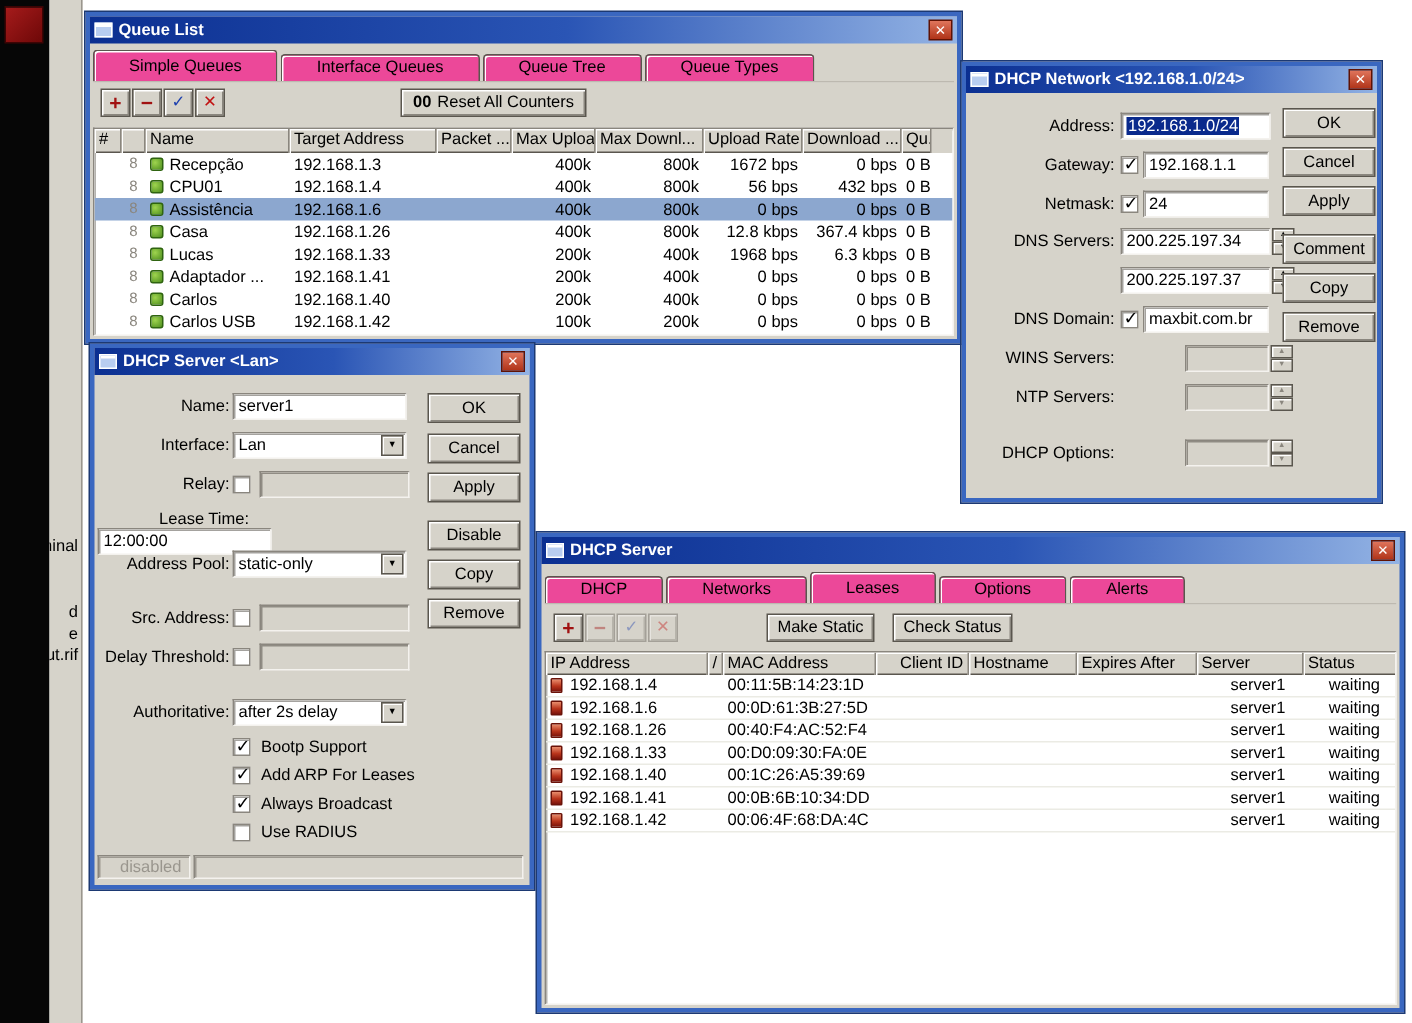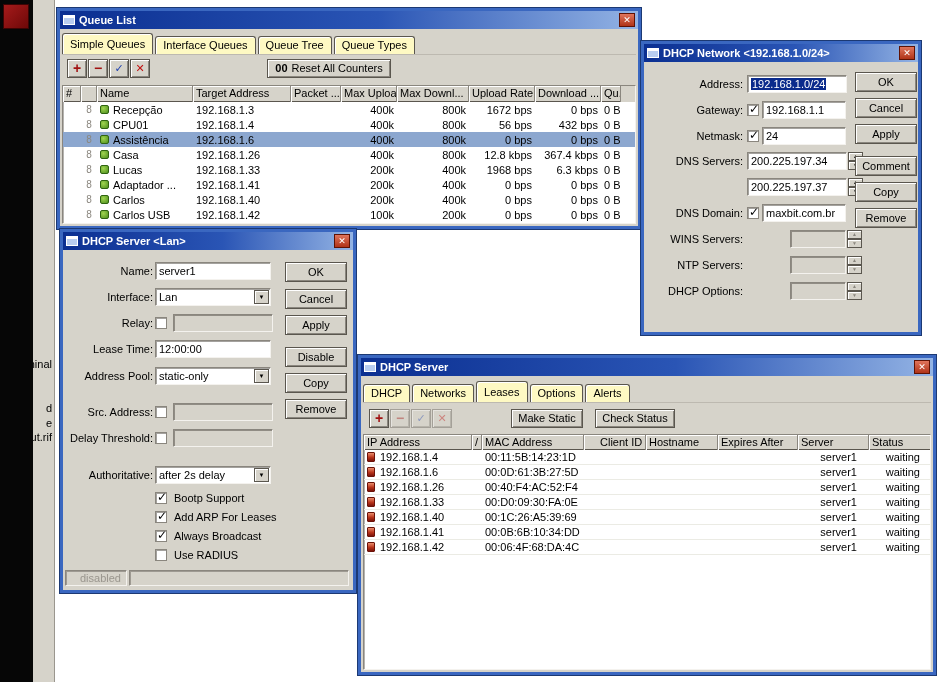--- a/index.html
+++ b/index.html
@@ -42,21 +42,21 @@
       text-align:center;line-height:16px;font-weight:bold;}
   .tbtn.add,.tbtn.rem{color:#a11212;font-size:14px;}
   .tbtn.ok{color:#1c3fae;font-size:11px;}
   .tbtn.no{color:#c11212;font-size:11px;}
   .faded{opacity:.4;}
   .oo{font-weight:bold;margin-right:4px;}
   .btn-reset{left:95px;top:48px;width:106px;height:19px;line-height:17px;margin-top:41px;}
   .btn-reset-all{left:207px;top:48px;width:124px;height:19px;line-height:17px;}
 
   .tabs{position:absolute;display:flex;align-items:flex-end;height:21px;}
-  .tab{height:18px;line-height:17px;padding:0 7px;background:#fef9c3;border:1px solid #5a564e;
+  .tab{height:18px;line-height:17px;padding:0 23px;background:#ec4899;border:1px solid #5a564e;
       border-bottom:none;border-radius:3px 3px 0 0;box-shadow:inset 1px 1px 0 #fff;
       margin-right:2px;white-space:nowrap;}
   .tab.active{height:21px;line-height:20px;z-index:2;}
   .groupline{position:absolute;height:1px;background:#f4f2ee;border-bottom:1px solid #bdb9b0;}
   .tabs-queue{left:2px;top:22px;} .gl-queue{left:2px;right:2px;top:43px;}
   .tabs-dhcp{left:2px;top:23px;}  .gl-dhcp{left:2px;right:2px;top:44px;}
 
   
   .tablebox{position:absolute;background:#fff;border:1px solid #8a867e;
       border-right-color:#f4f2ee;border-bottom-color:#f4f2ee;
@@ -111,28 +111,28 @@
   .spin span{flex:1;background:#d6d3ca;border:1px solid #5a564e;box-shadow:inset 1px 1px 0 #fff;
       font-size:5px;line-height:7px;text-align:center;overflow:hidden;}
   .spin.dis span{color:#8a867e;}
   .sunkpanel{position:absolute;height:16px;border:1px solid #8a867e;border-right-color:#f4f2ee;
       border-bottom-color:#f4f2ee;box-shadow:inset 1px 1px 0 rgba(74,70,62,.4);
       padding:1px 14px;color:#9a968e;line-height:13px;overflow:hidden;}
 
   
   .nr-a{left:4px;top:31px;} .nr-g{left:4px;top:57px;} .nr-n{left:4px;top:83px;}
   .nr-d1{left:4px;top:108px;} .nr-d2{left:4px;top:134px;} .nr-dom{left:4px;top:160px;}
-  .nr-w{left:4px;top:186px;} .nr-ntp{left:4px;top:212px;} .nr-opt{left:4px;top:238px;}
+  .nr-w{left:4px;top:186px;} .nr-ntp{left:4px;top:212px;} .nr-opt{left:4px;top:249px;}
   .nw-btn{left:211px;width:62px;}
   .nw-ok{top:28px;} .nw-cancel{top:54px;} .nw-apply{top:80px;}
   .nw-comment{top:112px;} .nw-copy{top:138px;} .nw-remove{top:164px;}
 
   
   .lr-name{left:2px;top:30px;} .lr-int{left:2px;top:56px;} .lr-relay{left:2px;top:82px;}
-  .lr-lease{left:2px;top:108px;} .lr-pool{left:2px;top:135px;} .lr-src{left:2px;top:171px;}
+  .lr-lease{left:2px;top:108px;flex-direction:column;} .lr-pool{left:2px;top:135px;} .lr-src{left:2px;top:171px;}
   .lr-delay{left:2px;top:197px;} .lr-auth{left:2px;top:234px;}
   .lan-opts{position:absolute;left:2px;top:256px;right:70px;}
   .opt-row{height:19px;display:flex;align-items:center;padding-left:90px;}
   .opt-label{margin-left:4px;white-space:nowrap;}
   .lb{left:222px;width:62px;}
   .lb-ok{top:30px;} .lb-cancel{top:57px;} .lb-apply{top:83px;}
   .lb-disable{top:115px;} .lb-copy{top:141px;} .lb-remove{top:167px;}
   .lan-status1{left:2px;top:338px;width:62px;}
   .lan-status2{left:66px;top:338px;width:220px;}
 

